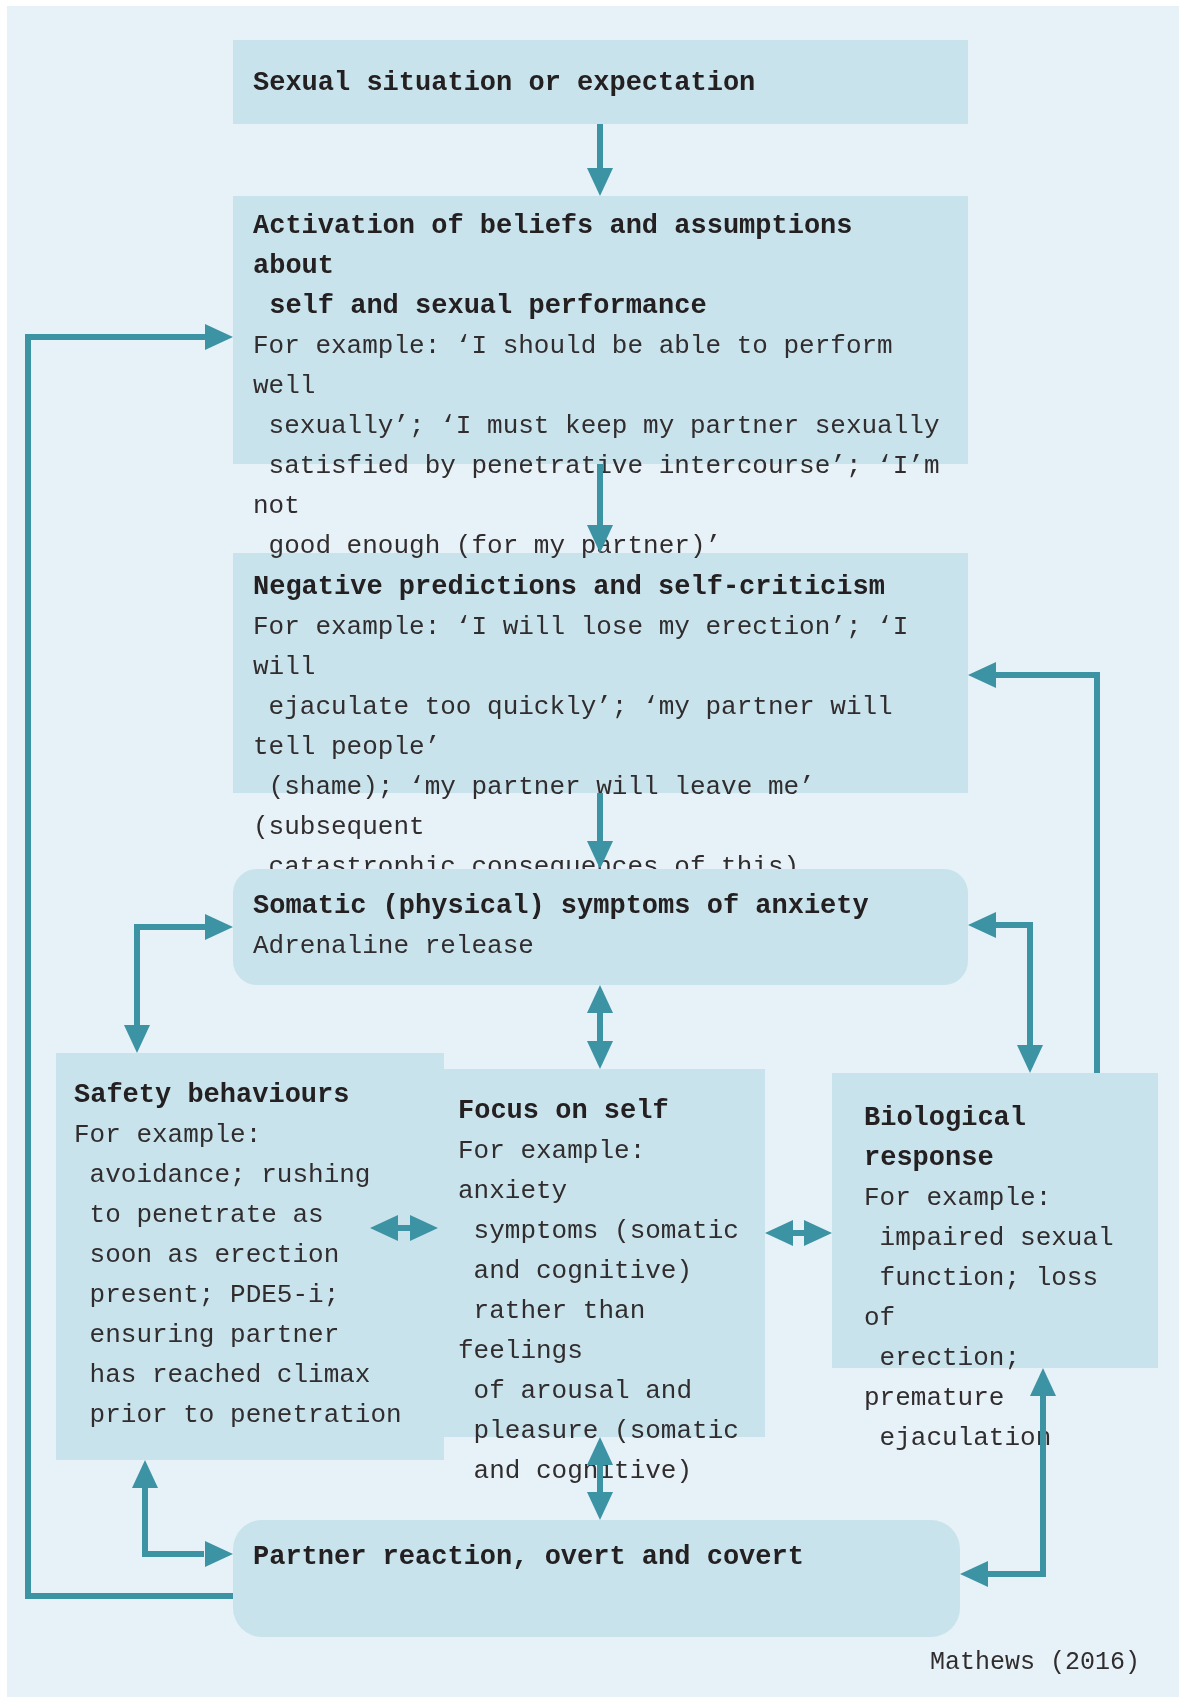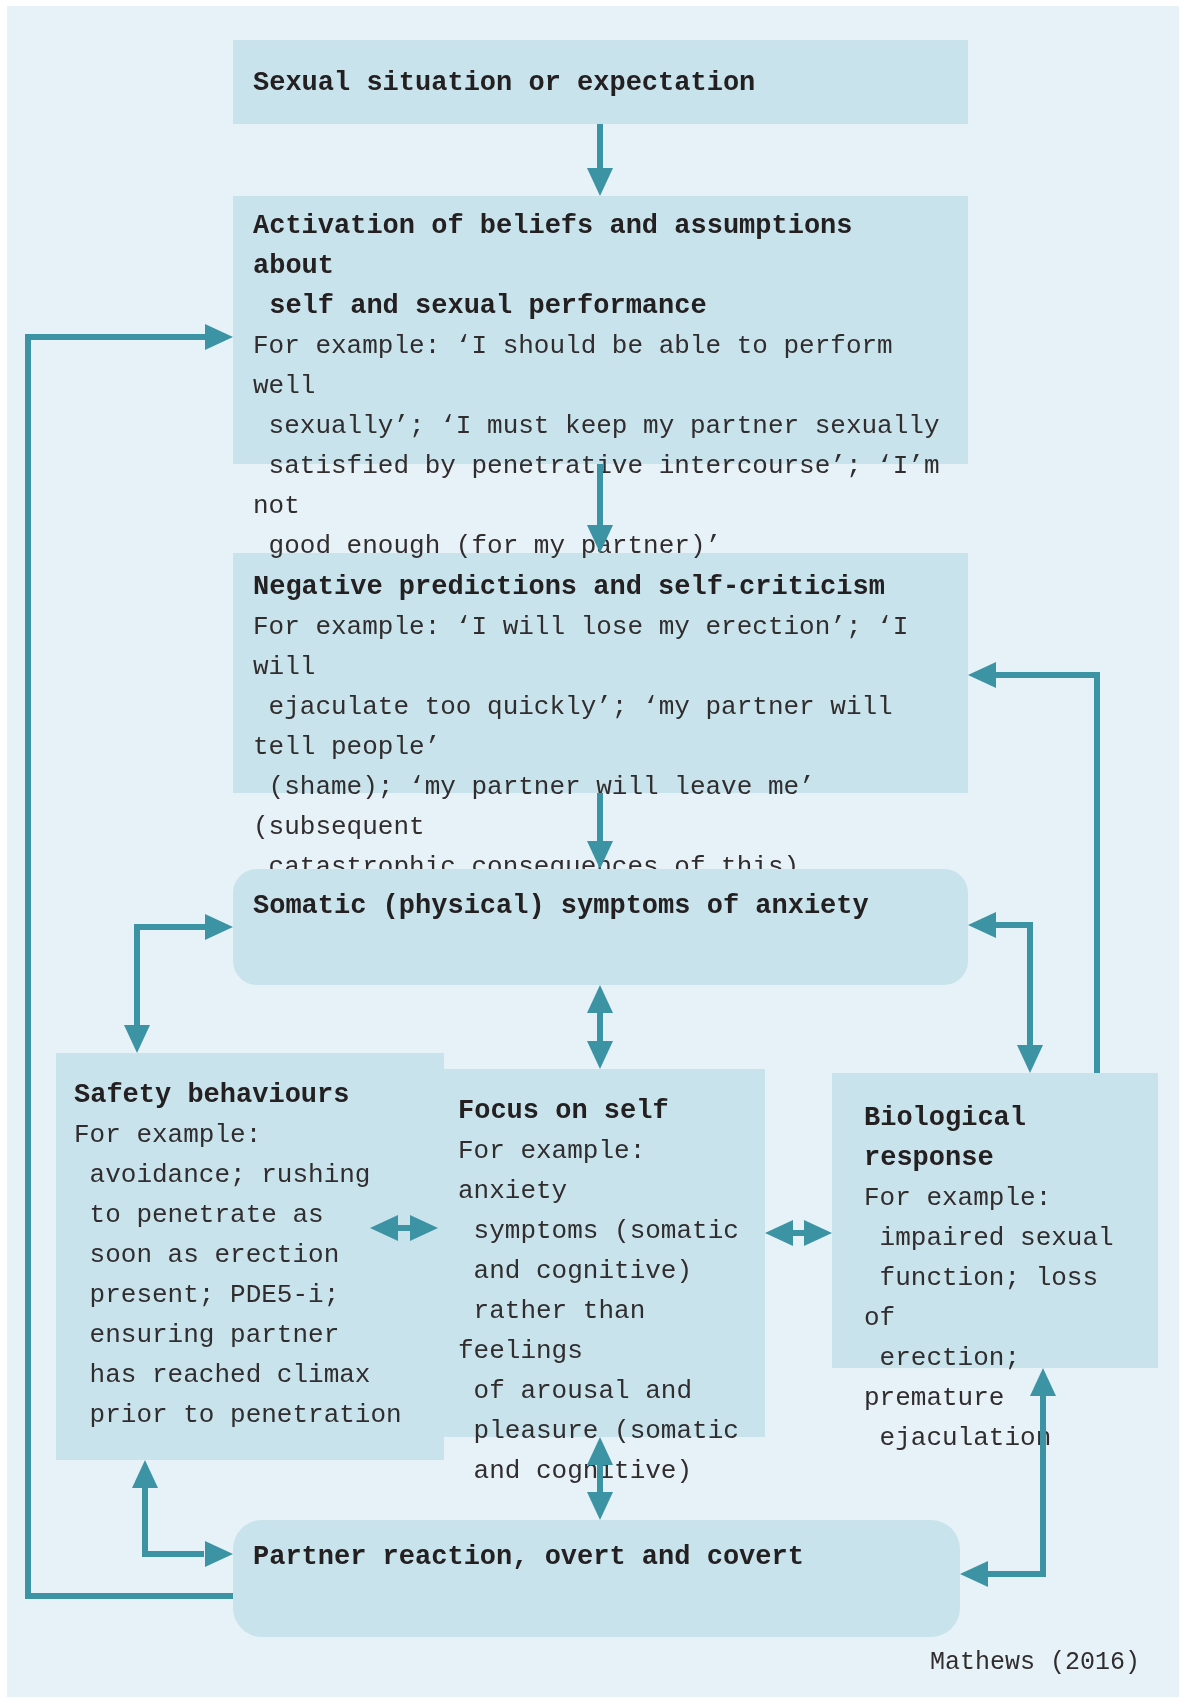--- a/index.html
+++ b/index.html
@@ -42,20 +42,21 @@
     <div class="title">Activation of beliefs and assumptions about
  self and sexual performance</div>
     <div class="body">For example: ‘I should be able to perform well
  sexually’; ‘I must keep my partner sexually
  satisfied by penetrative intercourse’; ‘I’m not
  good enough (for my partner)’</div>
   </div>
 
   <div class="box" style="left:233px;top:869px;width:735px;height:116px;padding:17px 20px;border-radius:24px;">
     <div class="title">Somatic (physical) symptoms of anxiety</div>
+    <div class="body">Adrenaline release</div>
   </div>
 
   <div class="box" style="left:56px;top:1053px;width:388px;height:407px;padding:22px 18px;">
     <div class="title">Safety behaviours</div>
     <div class="body">For example:
  avoidance; rushing
  to penetrate as
  soon as erection
  present; PDE5-i;
  ensuring partner

